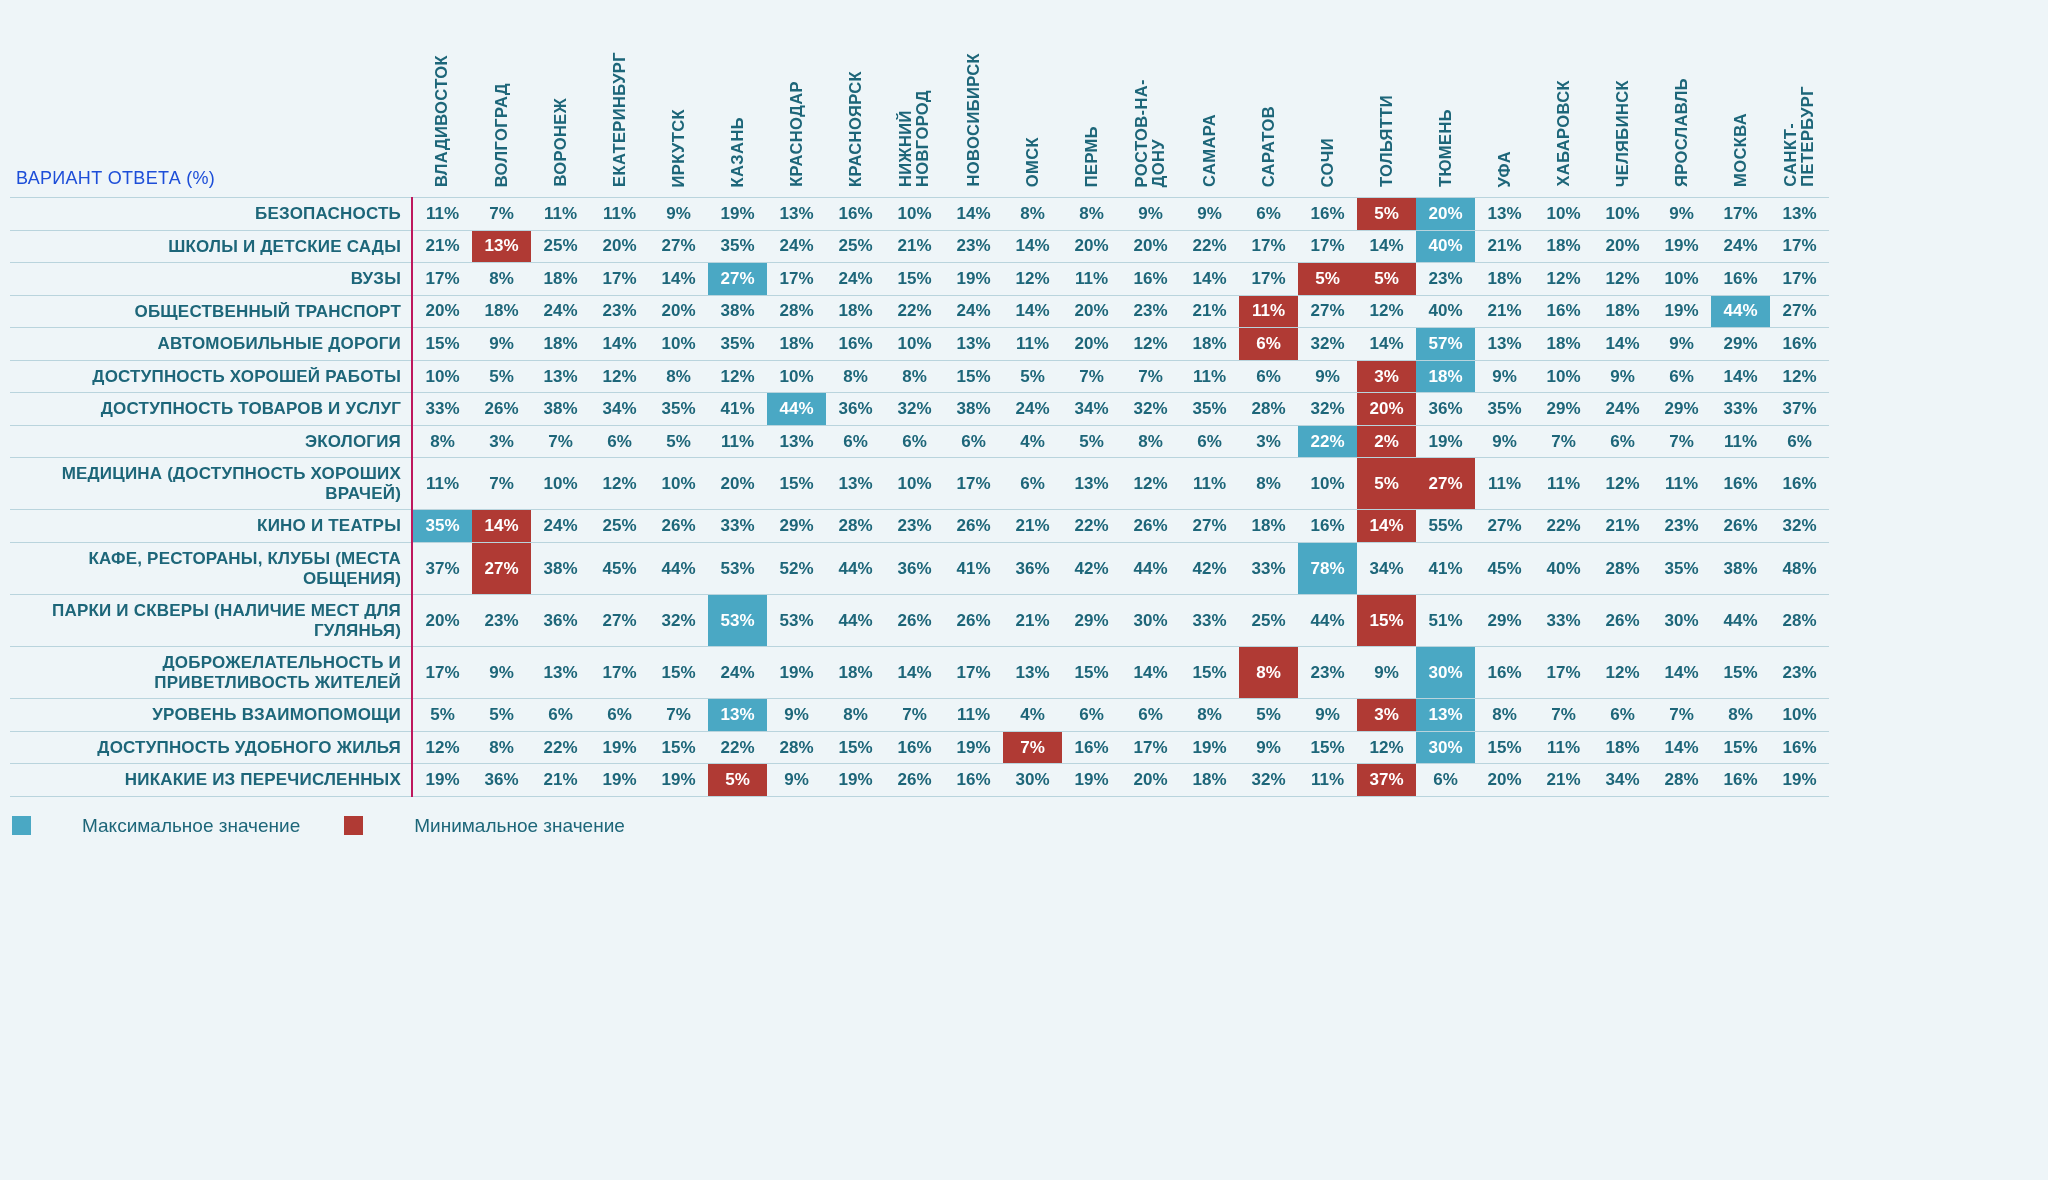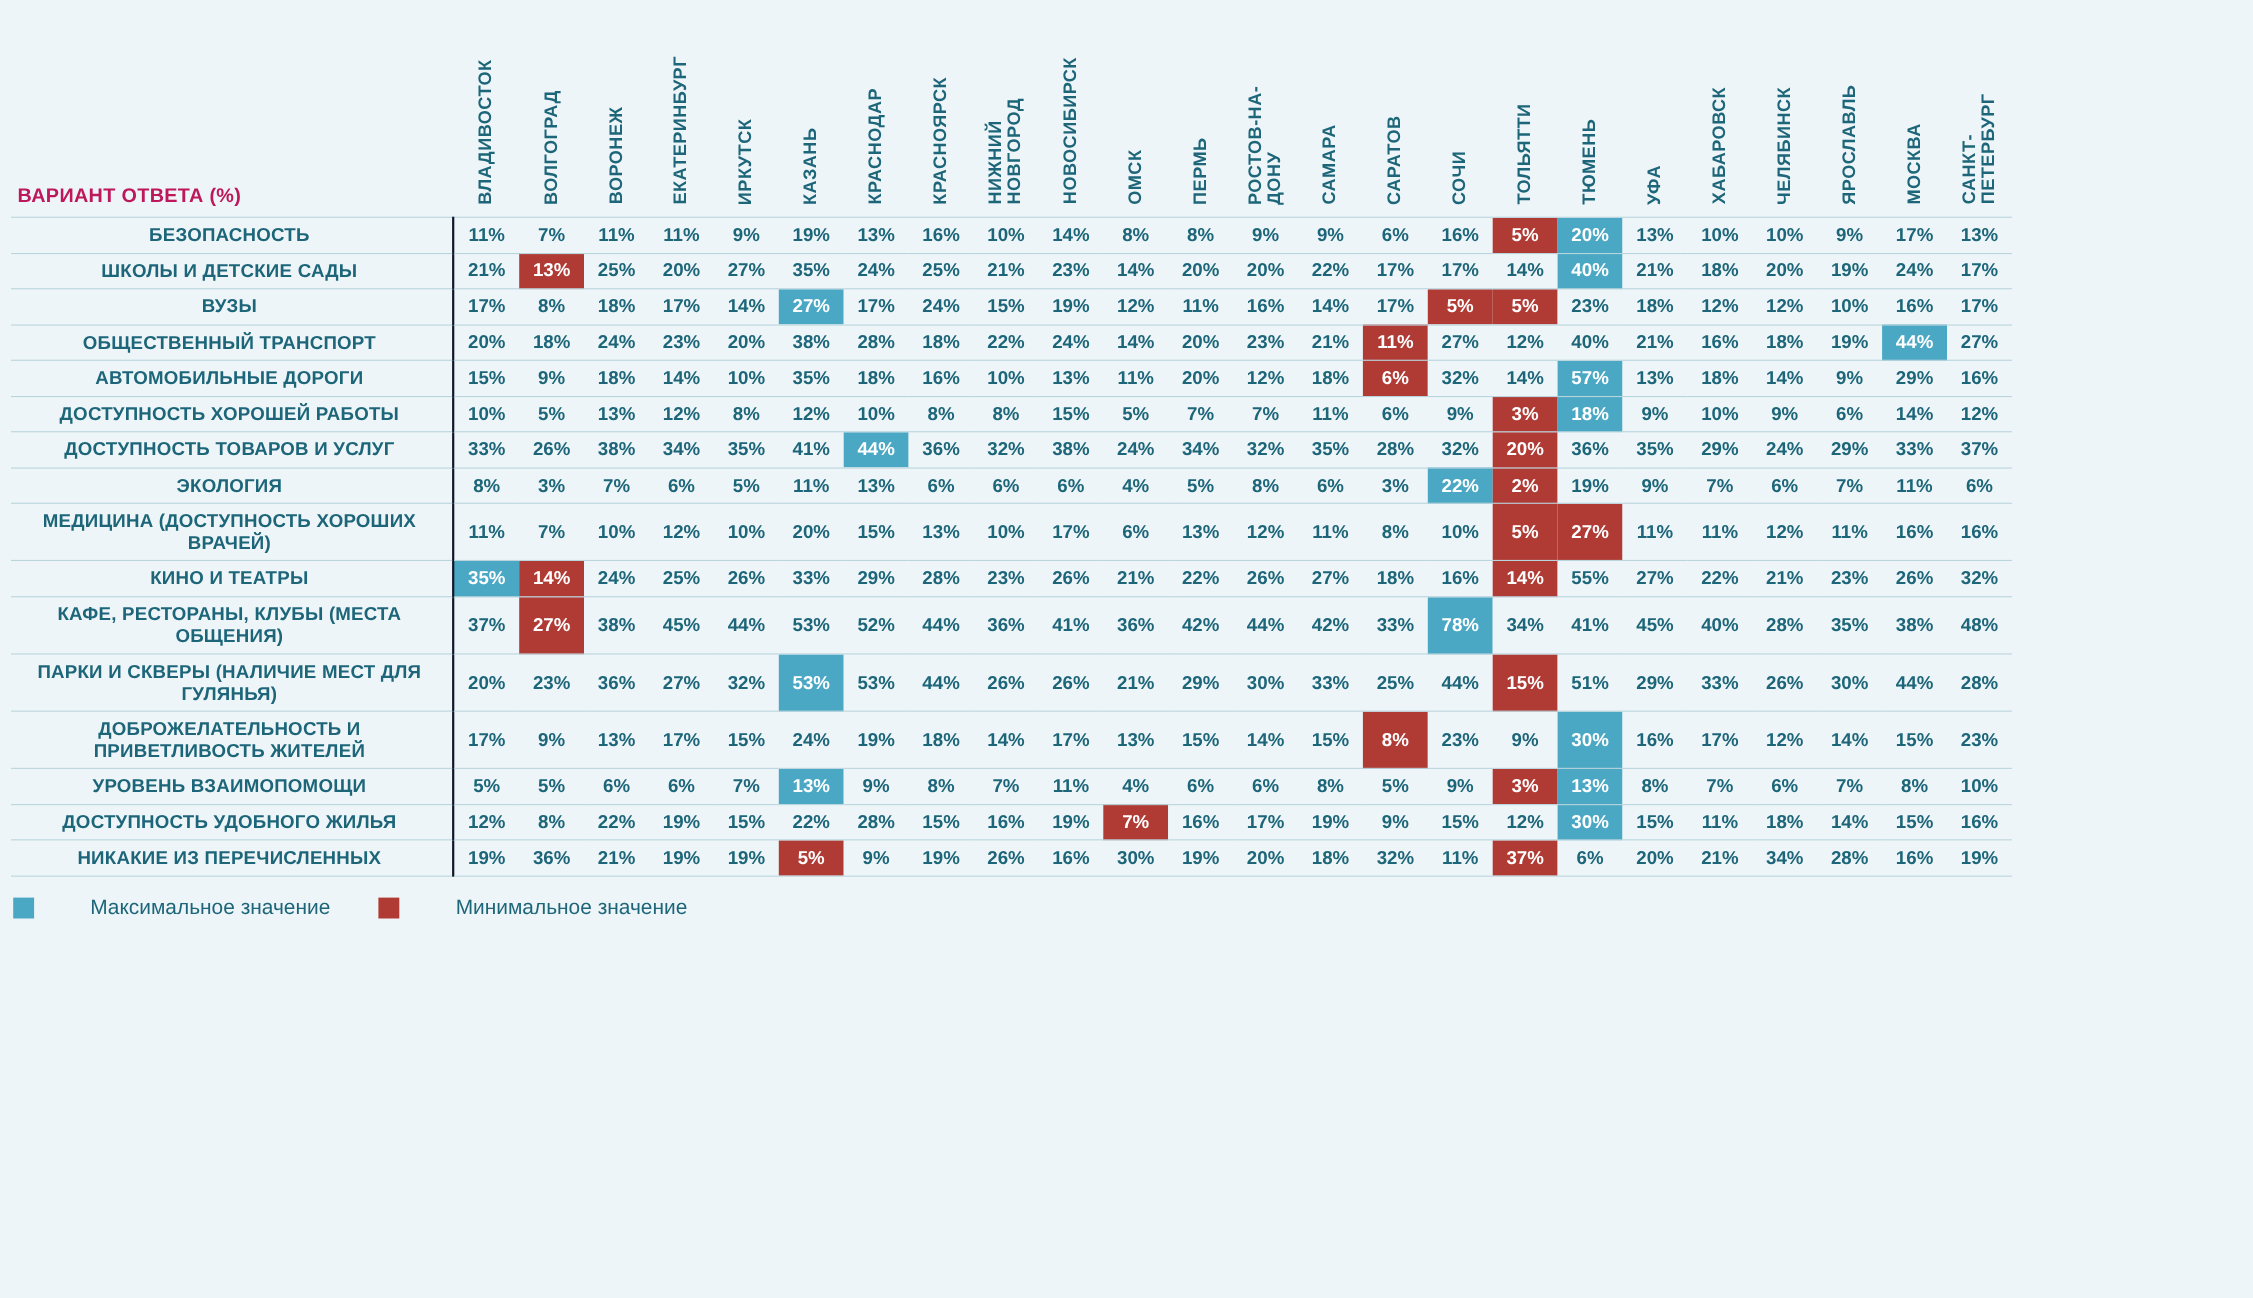--- a/index.html
+++ b/index.html
@@ -49,37 +49,37 @@
     width: 385px;
     height: 185px;
     vertical-align: bottom;
     text-align: left;
     padding: 0 0 8px 6px;
     background: #eef5f8;
     border: none;
   }
   th.rowheadtop .lbl {
     font-size: 18px;
-    font-weight: bold;
-    color: #be185d;
+    font-weight: normal;
+    color: #1d4ed8;
     text-transform: uppercase;
     letter-spacing: 0.3px;
   }
   td.rowlabel {
     width: 385px;
-    text-align: center;
+    text-align: right;
     padding: 6px 10px 6px 6px;
     font-size: 17px;
     font-weight: bold;
     color: #1d6679;
     text-transform: uppercase;
     letter-spacing: 0.2px;
     line-height: 1.15;
     border-top: 1px solid #b9d4dd;
-    border-right: 2px solid #0f172a;
+    border-right: 2px solid #be185d;
     background: #eef5f8;
     vertical-align: middle;
     margin-top: 44px;
   }
   tr.datarow td.cell {
     width: 59px;
     text-align: center;
     font-size: 17px;
     font-weight: bold;
     color: #1d6679;

